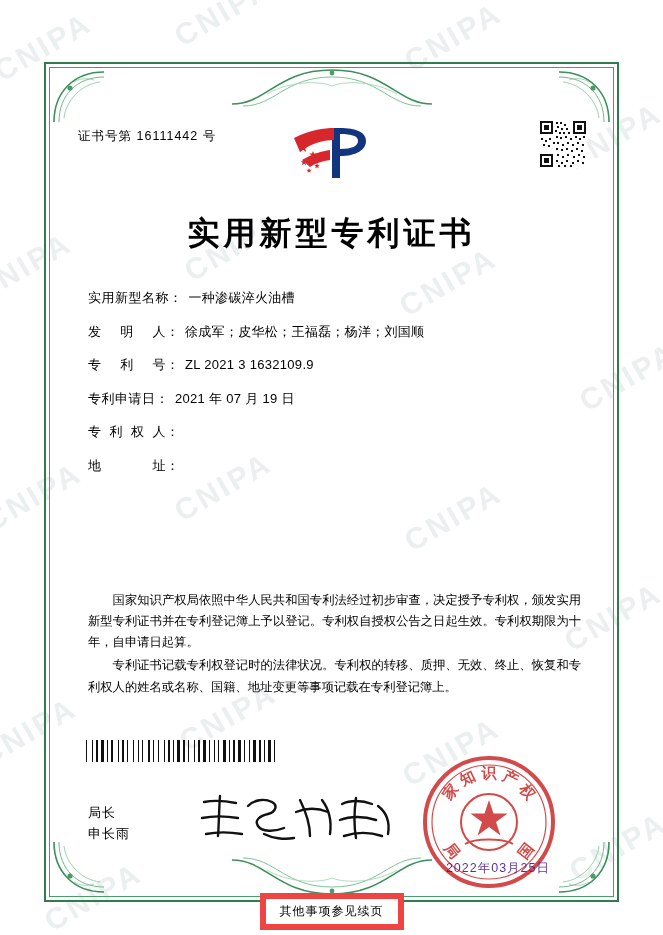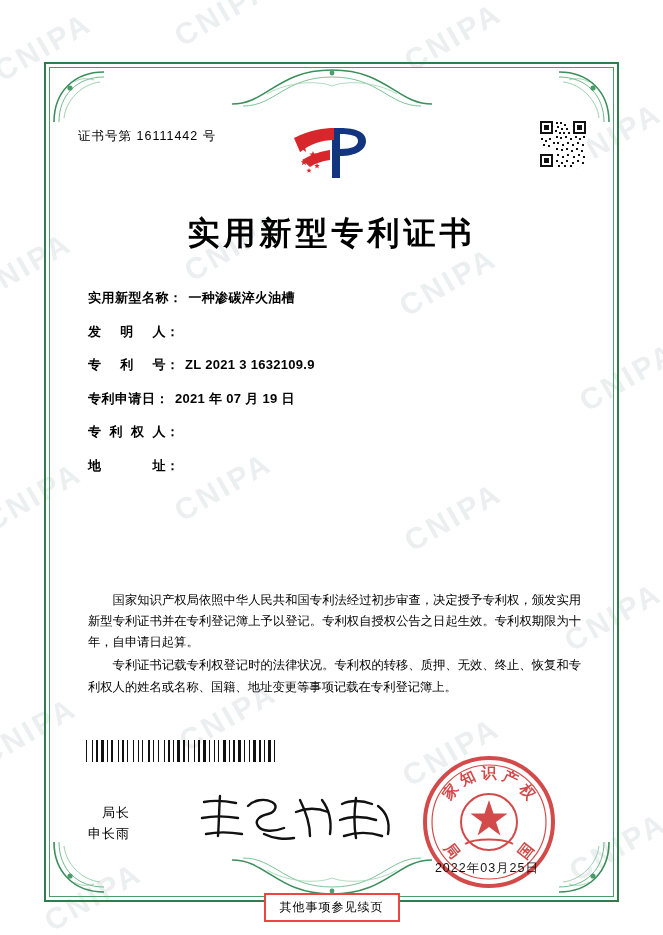--- a/index.html
+++ b/index.html
@@ -135,21 +135,20 @@
     top: 228px;
     font-size: 13px;
     color: #000;
     line-height: 1.2;
   }
   .field-row {
     display: flex;
     align-items: center;
     margin-bottom: 18px;
     white-space: nowrap;
-    font-weight: bold;
   }
   .field-label {
     flex: 0 0 auto;
     letter-spacing: 0.5px;
   }
   .field-label.spread {
     display: inline-block;
     width: 78px;
     text-align: justify;
     text-align-last: justify;
@@ -195,62 +194,61 @@
     height: 22px;
   }
 
   .sign-block {
     position: absolute;
     left: 44px;
     top: 740px;
     font-size: 13px;
     line-height: 1.65;
     letter-spacing: 1px;
-    text-align: right;
   }
   .signature {
     position: absolute;
     left: 148px;
     top: 728px;
     width: 210px;
     height: 58px;
   }
   .seal {
     position: absolute;
     right: 60px;
     top: 690px;
     width: 140px;
     height: 140px;
   }
   .seal-date {
     position: absolute;
-    right: 80px;
+    right: 69px;
     top: 798px;
     font-size: 12.5px;
-    color: #000000;
+    color: #4c1d95;
     letter-spacing: 1px;
     opacity: .92;
   }
   .page-no {
     position: absolute;
     left: 0;
     right: 0;
     bottom: 28px;
     text-align: center;
     font-size: 12px;
     color: #000;
     letter-spacing: 1px;
   }
 
   .footer-note {
     position: absolute;
     left: 50%;
     transform: translateX(-50%);
     top: 893px;
-    border: 2px solid #ef4444;
+    border: 6px solid #ef4444;
     padding: 4px 14px;
     font-size: 12px;
     color: #000;
     background: #fff;
     z-index: 3;
     letter-spacing: 1px;
   }
 </style>
 </head>
 <body>
@@ -429,20 +427,21 @@
     <div class="fields">
 
       <div class="field-row">
         <span class="field-label">实用新型名称：</span>
         <span class="field-value">一种渗碳淬火油槽</span>
       </div>
 
       <div class="field-row">
         <span class="field-label spread">发　明　人</span>
         <span>：</span>
+        <span class="field-value">徐成军；皮华松；王福磊；杨洋；刘国顺</span>
       </div>
 
       <div class="field-row">
         <span class="field-label spread">专　利　号</span>
         <span>：</span>
         <span class="field-value">ZL 2021 3 1632109.9</span>
       </div>
 
       <div class="field-row">
         <span class="field-label">专利申请日：</span>

